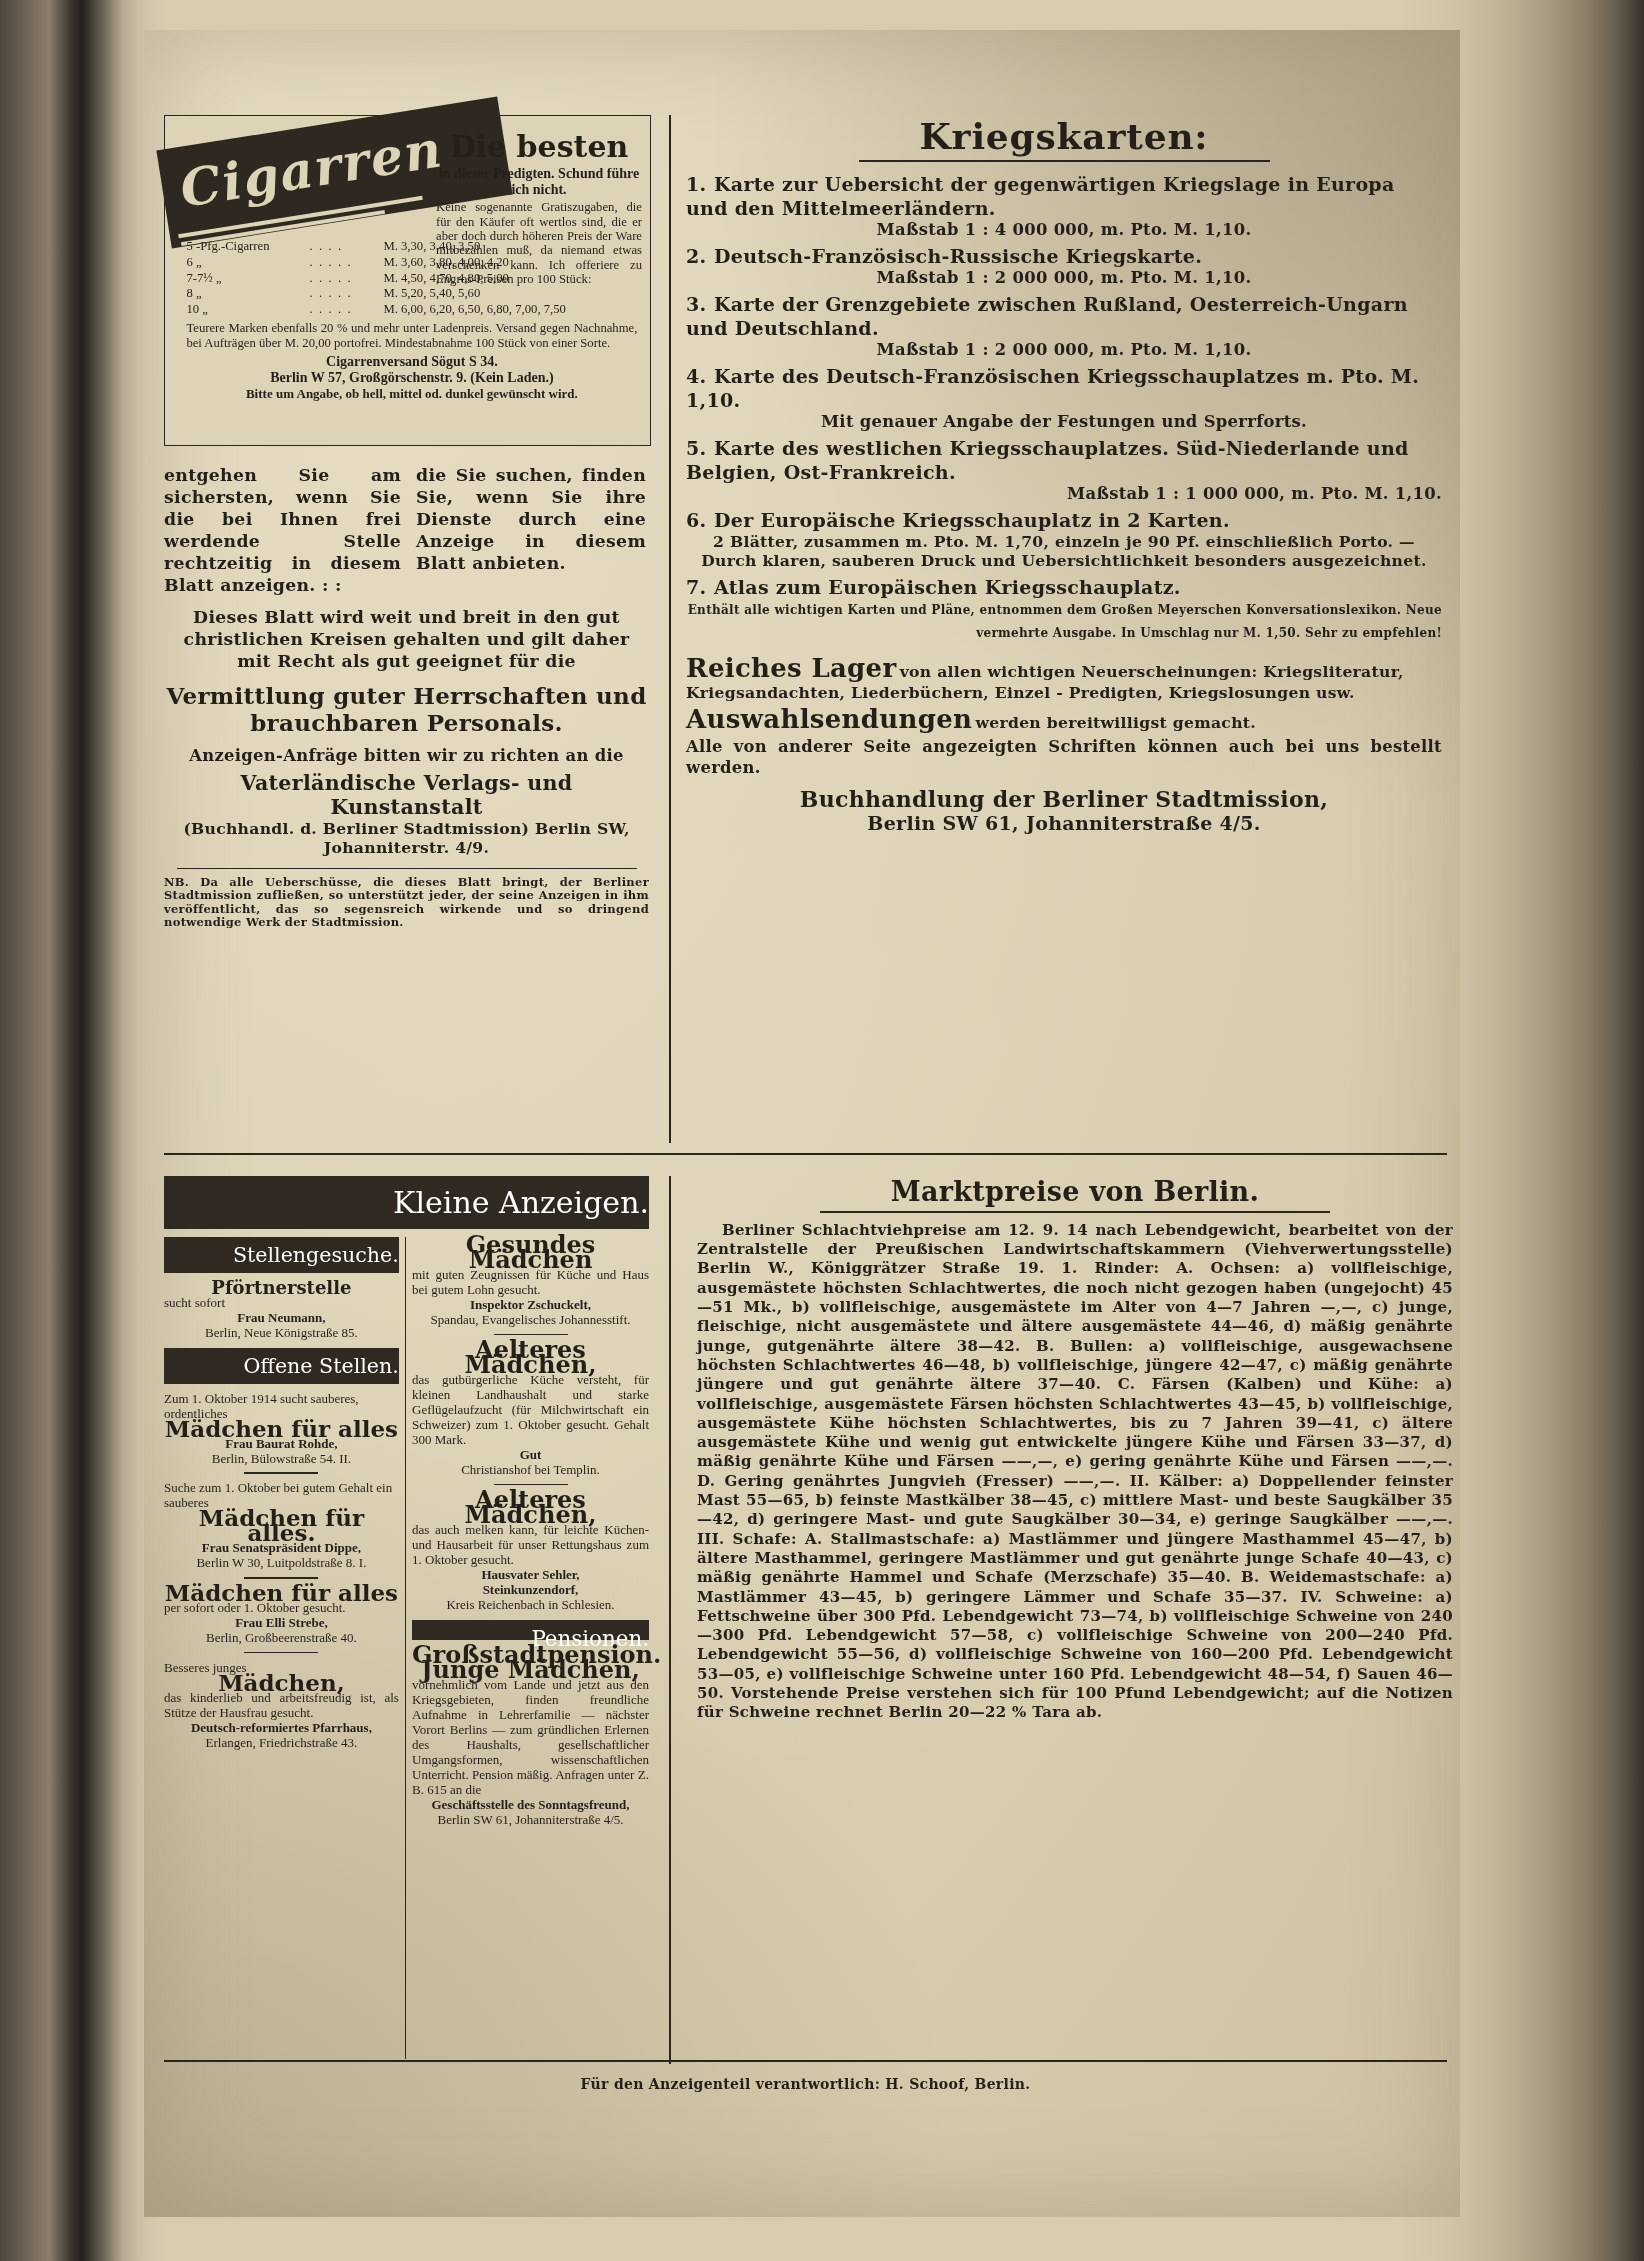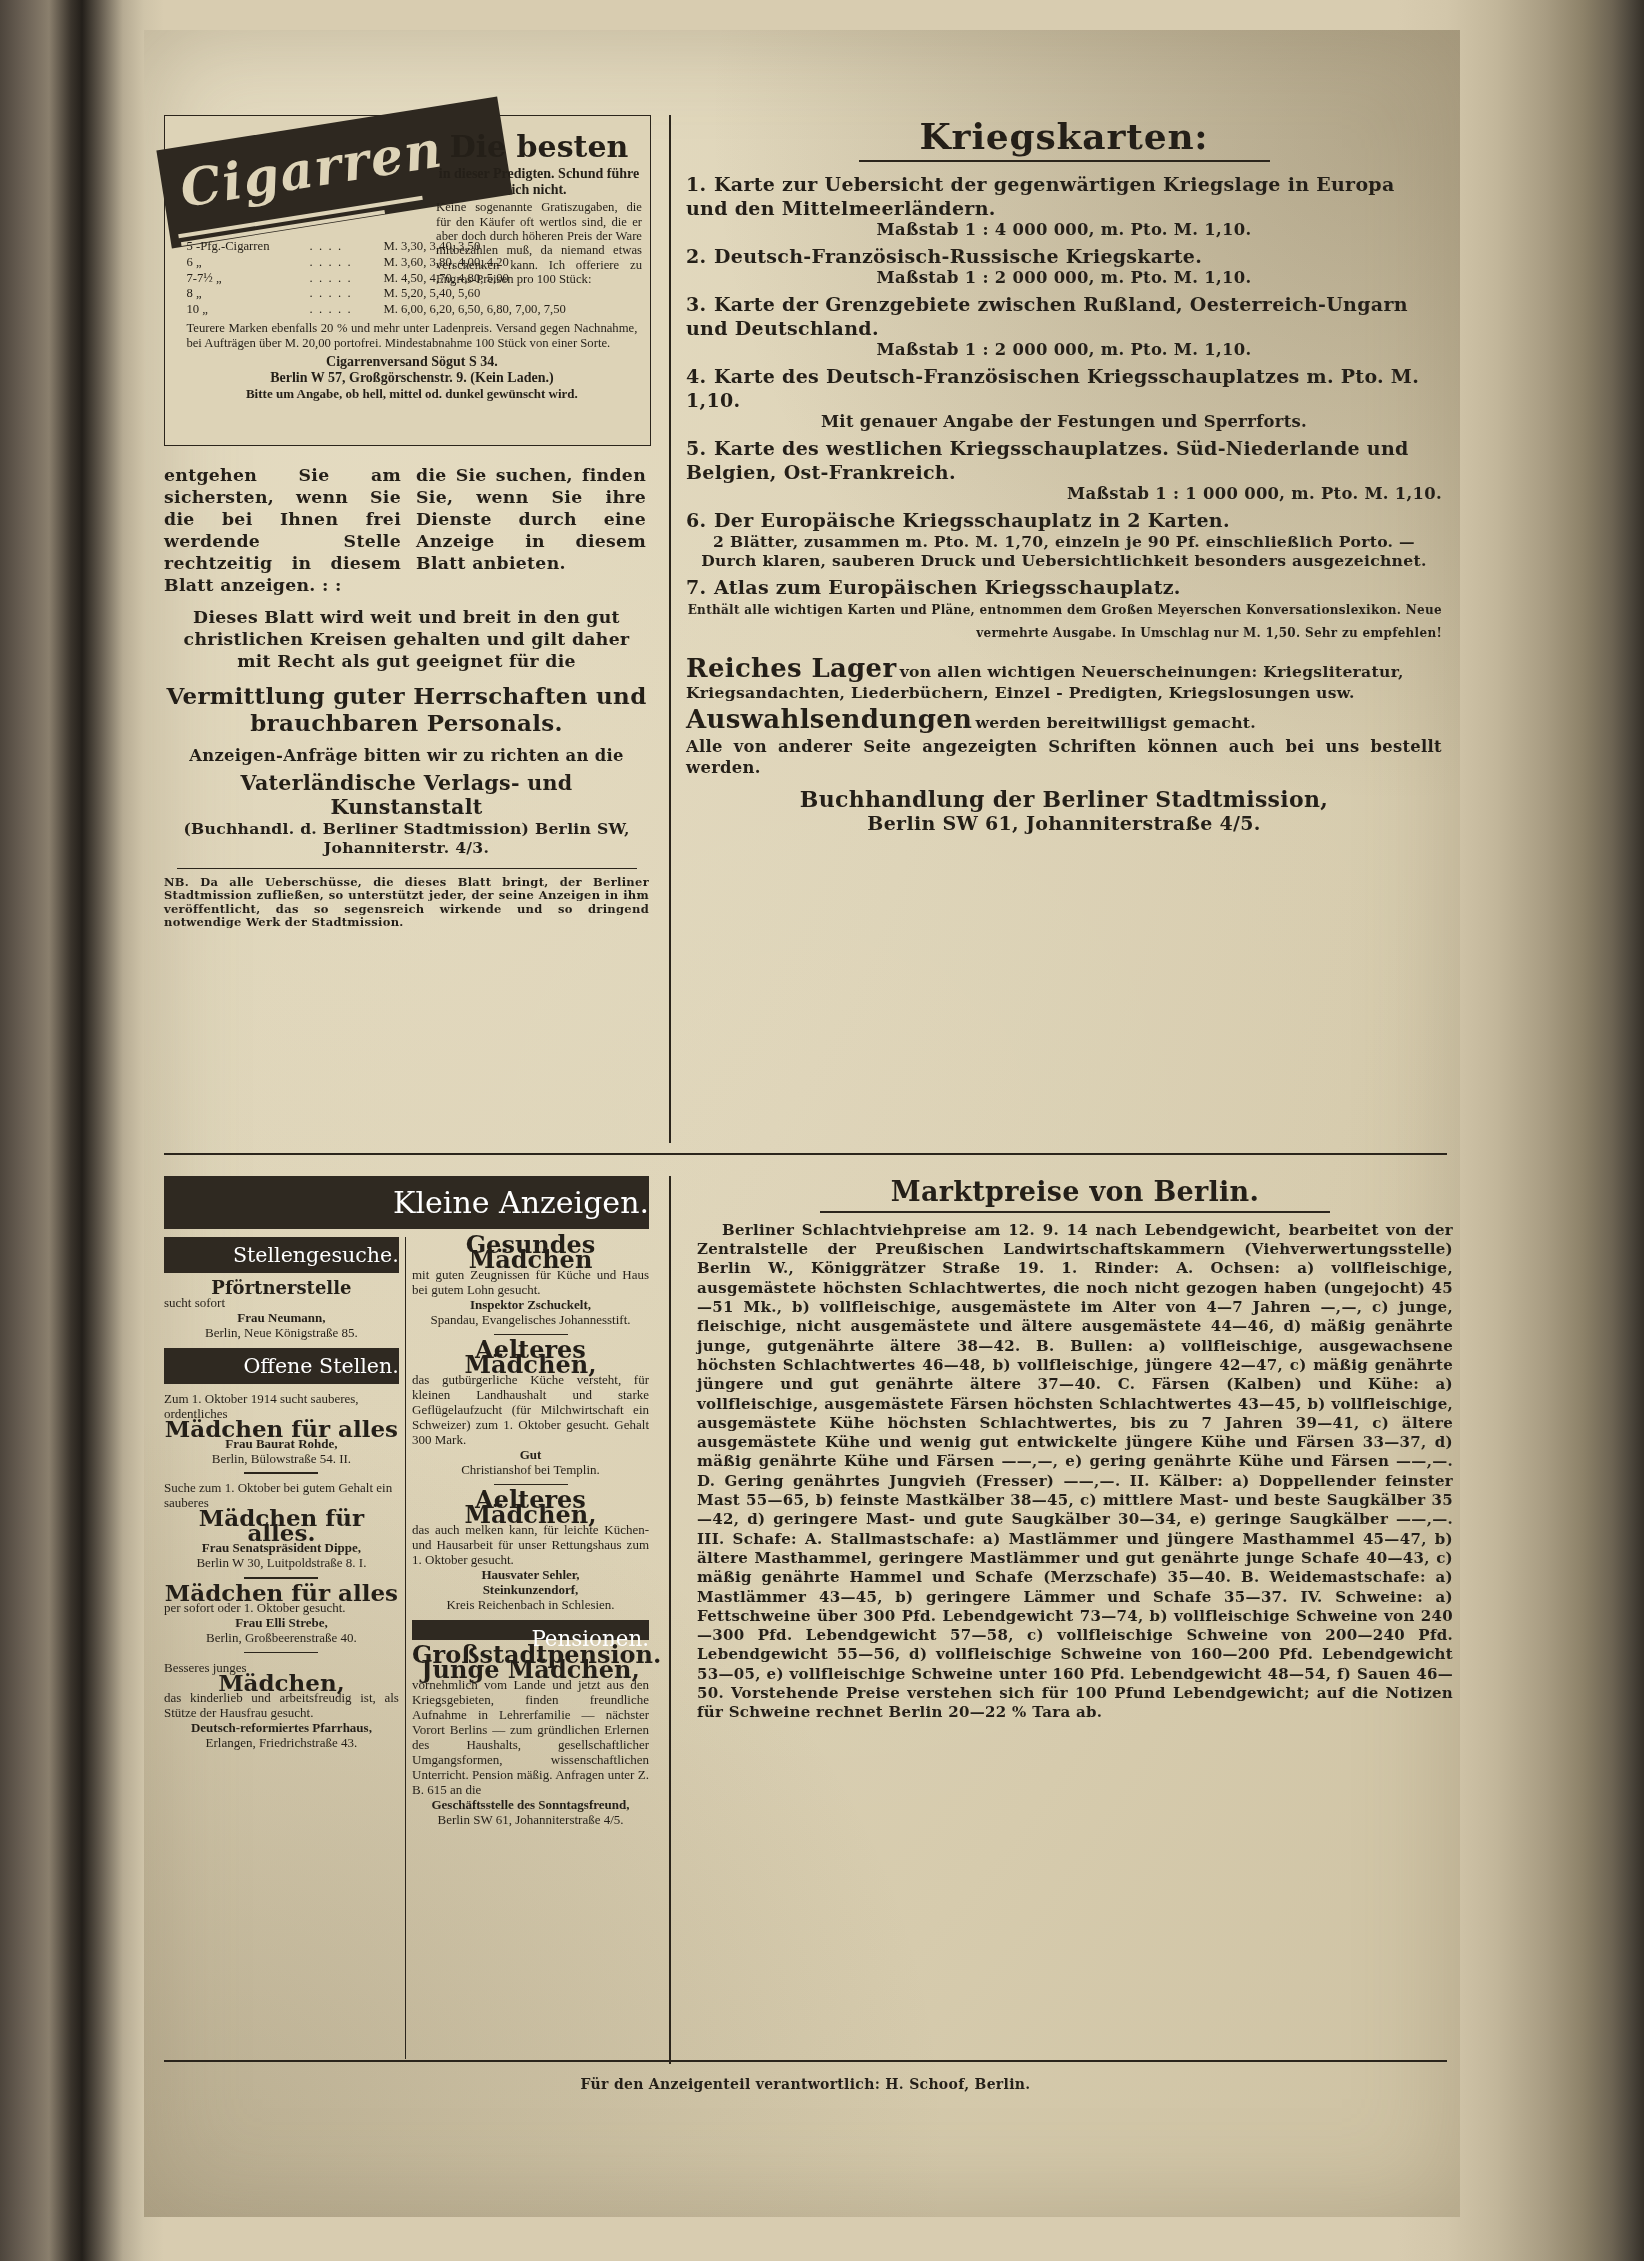--- a/index.html
+++ b/index.html
@@ -150,21 +150,21 @@
       <div style="display:flex;margin-top:5px;">
         <div class="frak jst" style="width:237px;font-size:17.3px;line-height:22px;">entgehen Sie am sichersten, wenn Sie die bei Ihnen frei werdende Stelle rechtzeitig in diesem Blatt anzeigen. : :</div>
         <div style="width:15px;"></div>
         <div class="frak jst" style="width:230px;font-size:17.3px;line-height:22px;">die Sie suchen, finden Sie, wenn Sie ihre Dienste durch eine Anzeige in diesem Blatt anbieten.</div>
       </div>
       <div class="frak ctr" style="margin-top:10px;font-size:17.3px;line-height:22px;">Dieses Blatt wird weit und breit in den gut christlichen Kreisen gehalten und gilt daher mit Recht als gut geeignet für die</div>
       <div class="frak ctr" style="margin-top:10px;font-size:23px;">Vermittlung guter Herrschaften und</div>
       <div class="frak ctr" style="font-size:23px;">brauchbaren Personals.</div>
       <div class="frak ctr" style="margin-top:10px;font-size:16.4px;">Anzeigen-Anfräge bitten wir zu richten an die</div>
       <div class="frak ctr" style="margin-top:5.8px;font-size:20.6px;">Vaterländische Verlags- und Kunstanstalt</div>
-      <div class="frak ctr" style="font-size:15.6px;">(Buchhandl. d. Berliner Stadtmission) Berlin SW, Johanniterstr. 4/3.</div>
+      <div class="frak ctr" style="font-size:15.6px;">(Buchhandl. d. Berliner Stadtmission) Berlin SW, Johanniterstr. 4/9.</div>
       <div class="hr" style="position:relative;width:460px;margin:11.5px auto 6.6px auto;height:0.8px;"></div>
       <div class="frak jst" style="font-size:11.5px;line-height:13.6px;">NB.  Da alle Ueberschüsse, die dieses Blatt bringt, der Berliner Stadtmission zufließen, so unterstützt jeder, der seine Anzeigen in ihm veröffentlicht, das so segensreich wirkende und so dringend notwendige Werk der Stadtmission.</div>
     </div>
 
     <div id="rightcol">
       <div class="frak ctr" style="font-size:36px;letter-spacing:0.8px;">Kriegskarten:</div>
       <div class="hr" style="position:relative;width:411px;margin:3.3px auto 10px auto;"></div>
 
       <div class="krieg-item">
         <div class="frak" style="font-size:19px;line-height:24px;">

